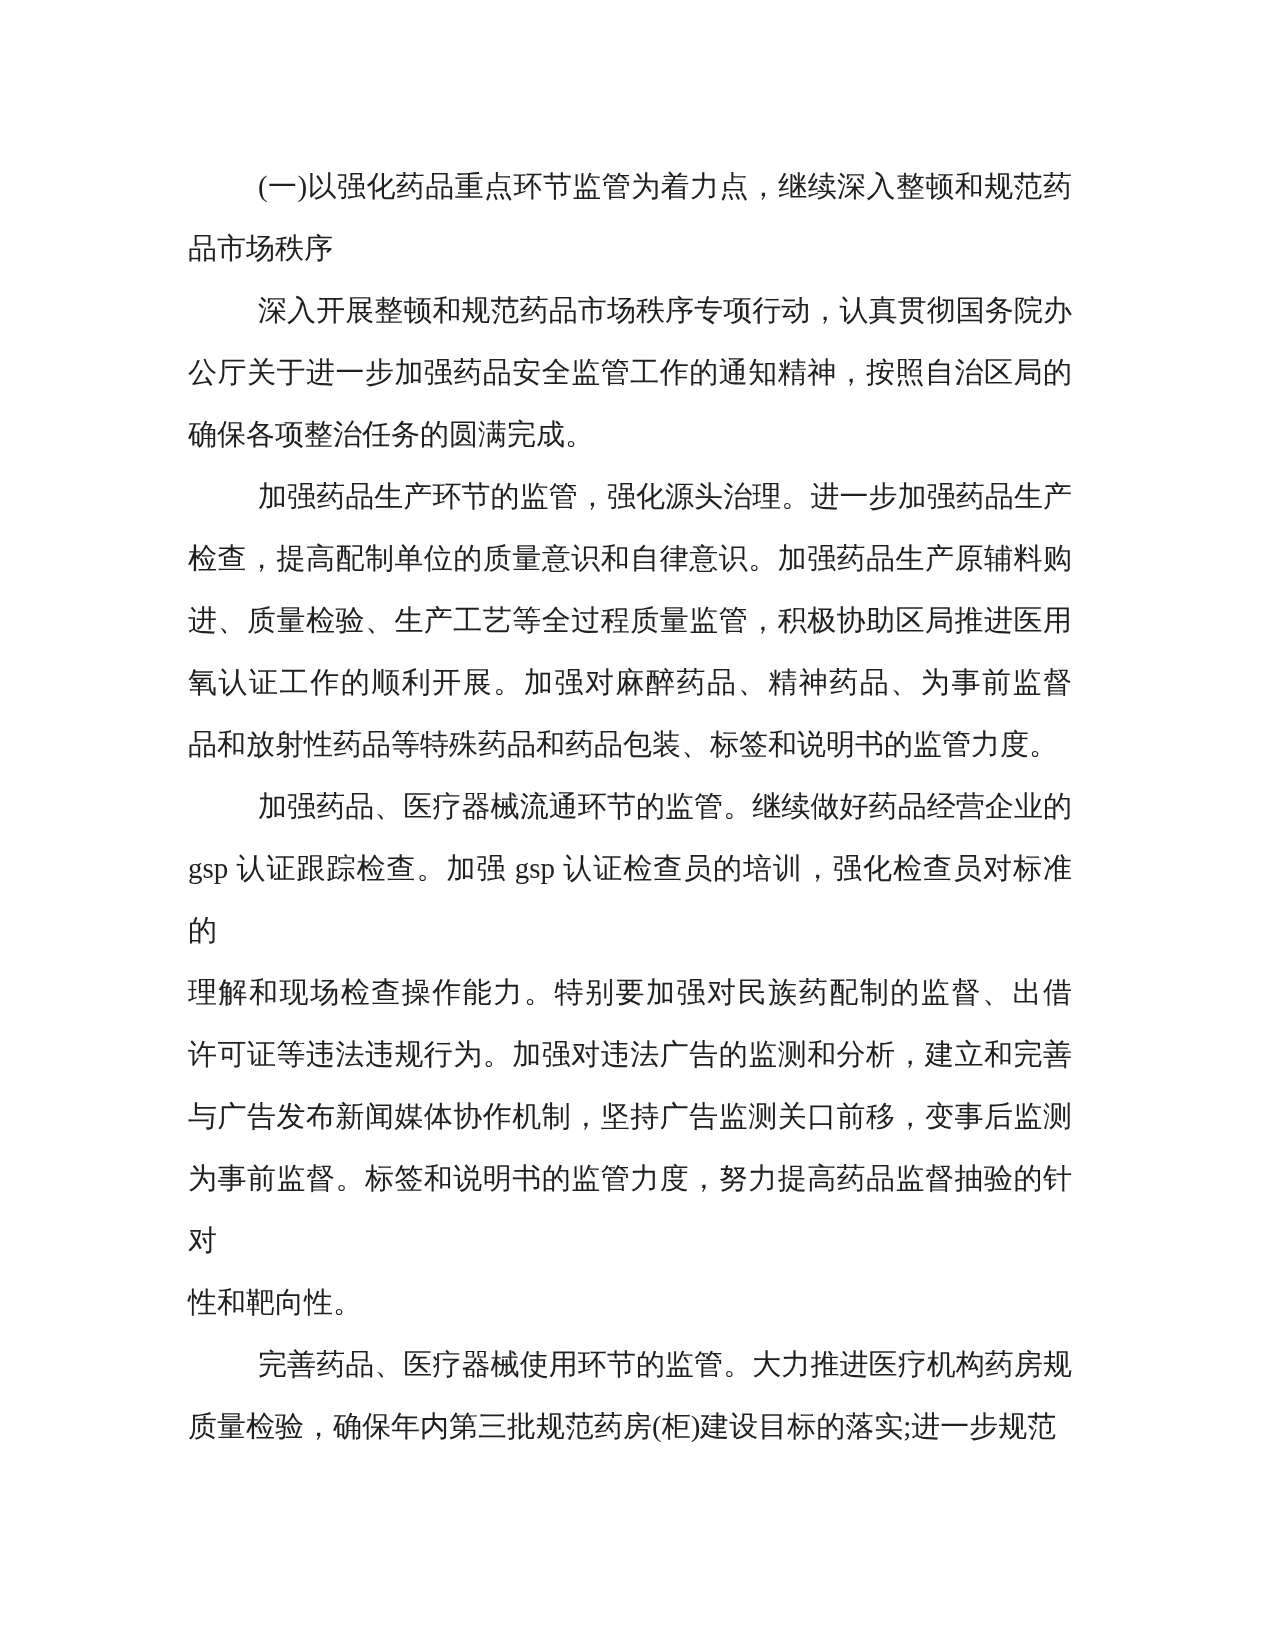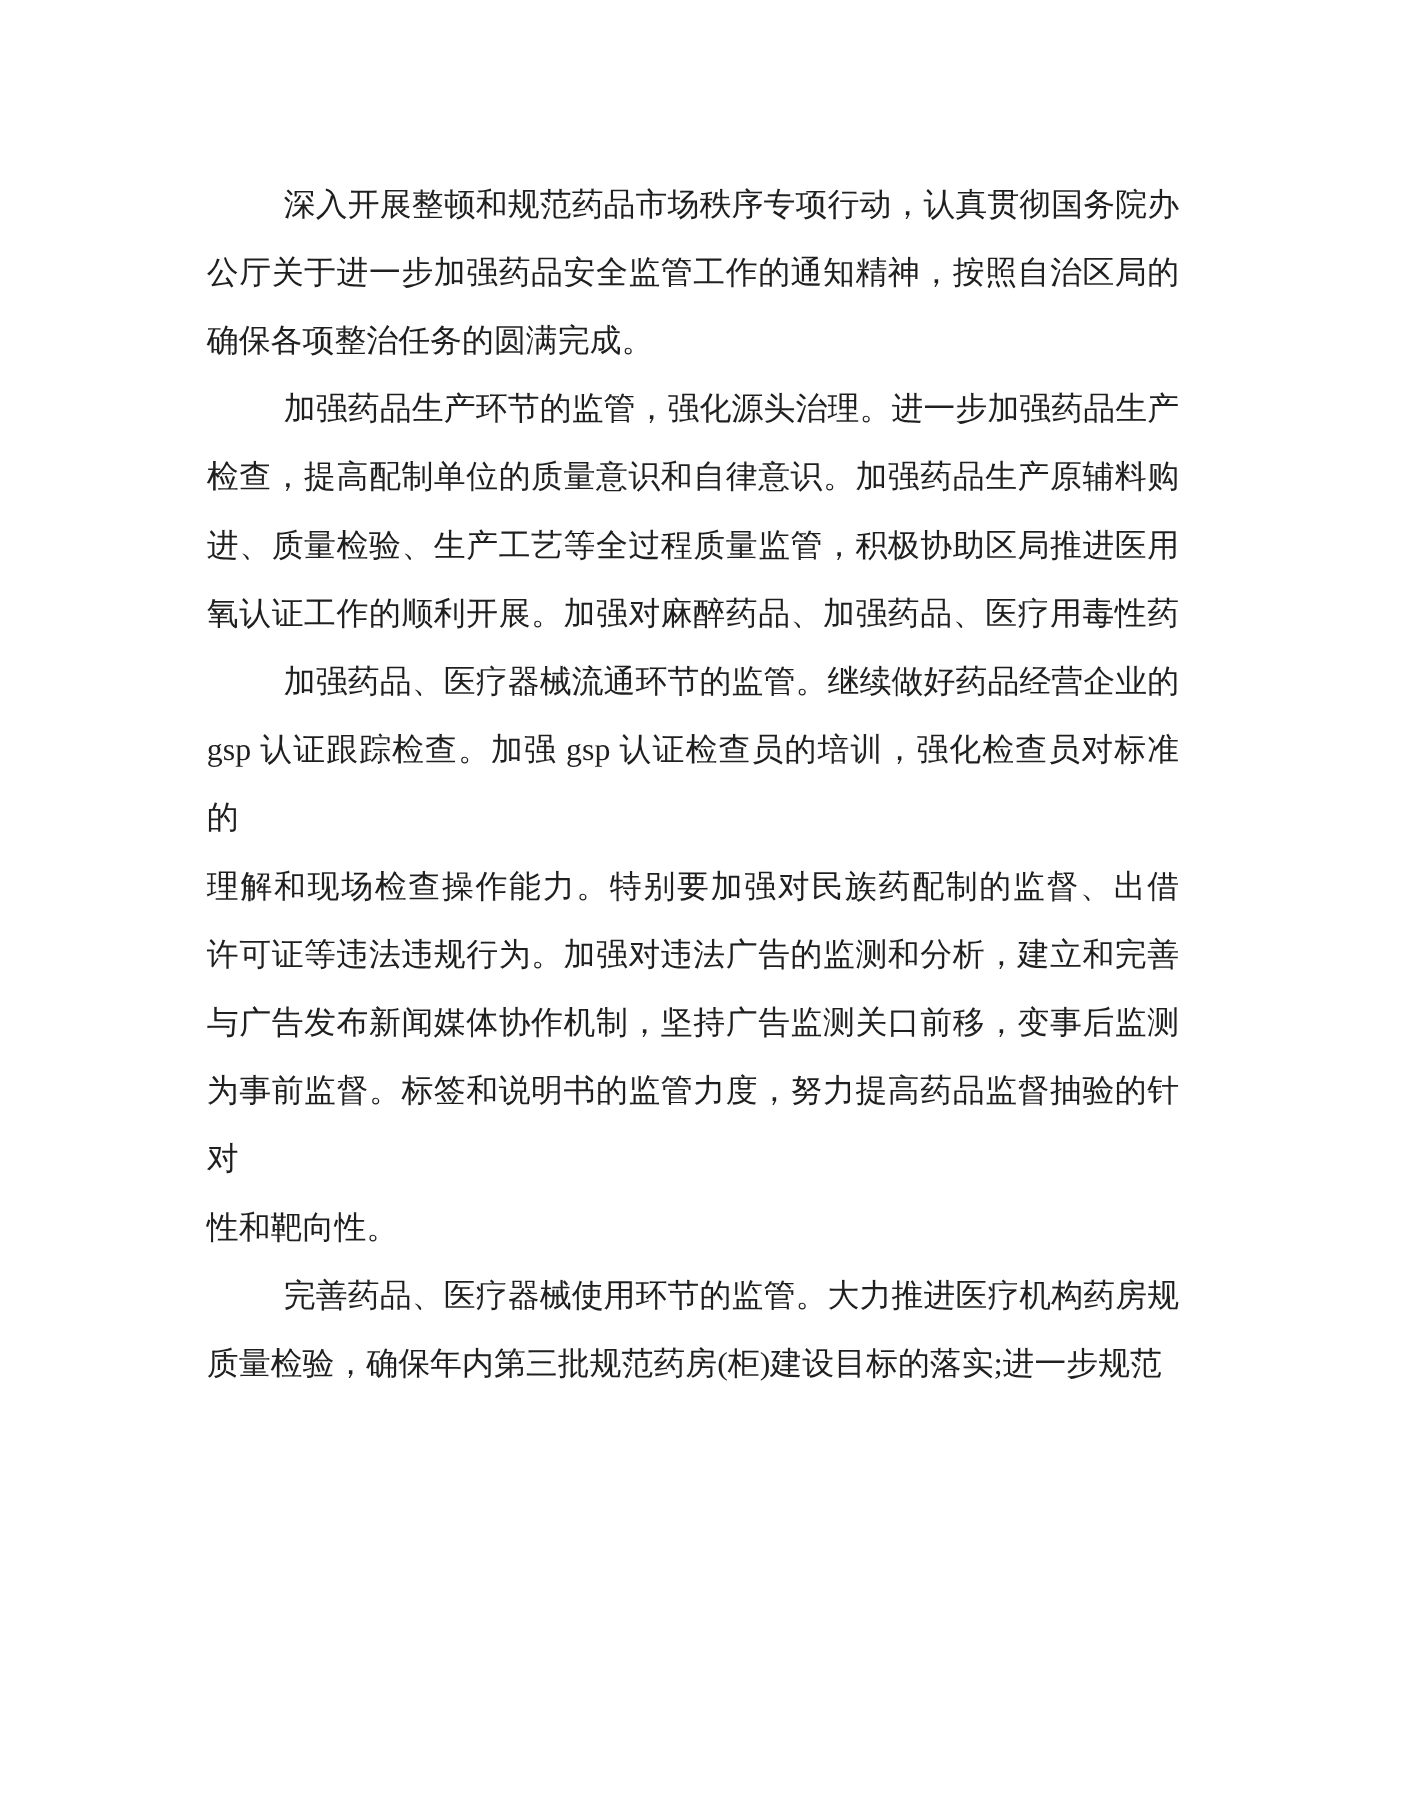--- a/index.html
+++ b/index.html
@@ -41,29 +41,34 @@
   .line.indent {
     text-indent: 70px;
   }
 </style>
 </head>
 <body>
 
 <div class="page" style="background: rgb(255, 255, 255);">
   <div class="text-block" id="doc-body" style="color: rgb(31, 31, 31);">
       <div class="paragraph">
+        <div class="line indent fill">(一)以强化药品重点环节监管为着力点，继续深入整顿和规范药</div>
+        <div class="line">品市场秩序</div>
+      </div>
+      <div class="paragraph">
         <div class="line indent fill">深入开展整顿和规范药品市场秩序专项行动，认真贯彻国务院办</div>
         <div class="line fill">公厅关于进一步加强药品安全监管工作的通知精神，按照自治区局的</div>
         <div class="line">确保各项整治任务的圆满完成。</div>
       </div>
       <div class="paragraph">
         <div class="line indent fill">加强药品生产环节的监管，强化源头治理。进一步加强药品生产</div>
         <div class="line fill">检查，提高配制单位的质量意识和自律意识。加强药品生产原辅料购</div>
         <div class="line fill">进、质量检验、生产工艺等全过程质量监管，积极协助区局推进医用</div>
-        <div class="line fill">氧认证工作的顺利开展。加强对麻醉药品、加强药品、医疗用毒性药</div>
+        <div class="line fill">氧认证工作的顺利开展。加强对麻醉药品、精神药品、为事前监督</div>
+        <div class="line">品和放射性药品等特殊药品和药品包装、标签和说明书的监管力度。</div>
       </div>
       <div class="paragraph">
         <div class="line indent fill">加强药品、医疗器械流通环节的监管。继续做好药品经营企业的</div>
         <div class="line fill">gsp 认证跟踪检查。加强 gsp 认证检查员的培训，强化检查员对标准的</div>
         <div class="line fill">理解和现场检查操作能力。特别要加强对民族药配制的监督、出借</div>
         <div class="line fill">许可证等违法违规行为。加强对违法广告的监测和分析，建立和完善</div>
         <div class="line fill">与广告发布新闻媒体协作机制，坚持广告监测关口前移，变事后监测</div>
         <div class="line fill">为事前监督。标签和说明书的监管力度，努力提高药品监督抽验的针对</div>
         <div class="line">性和靶向性。</div>
       </div>

